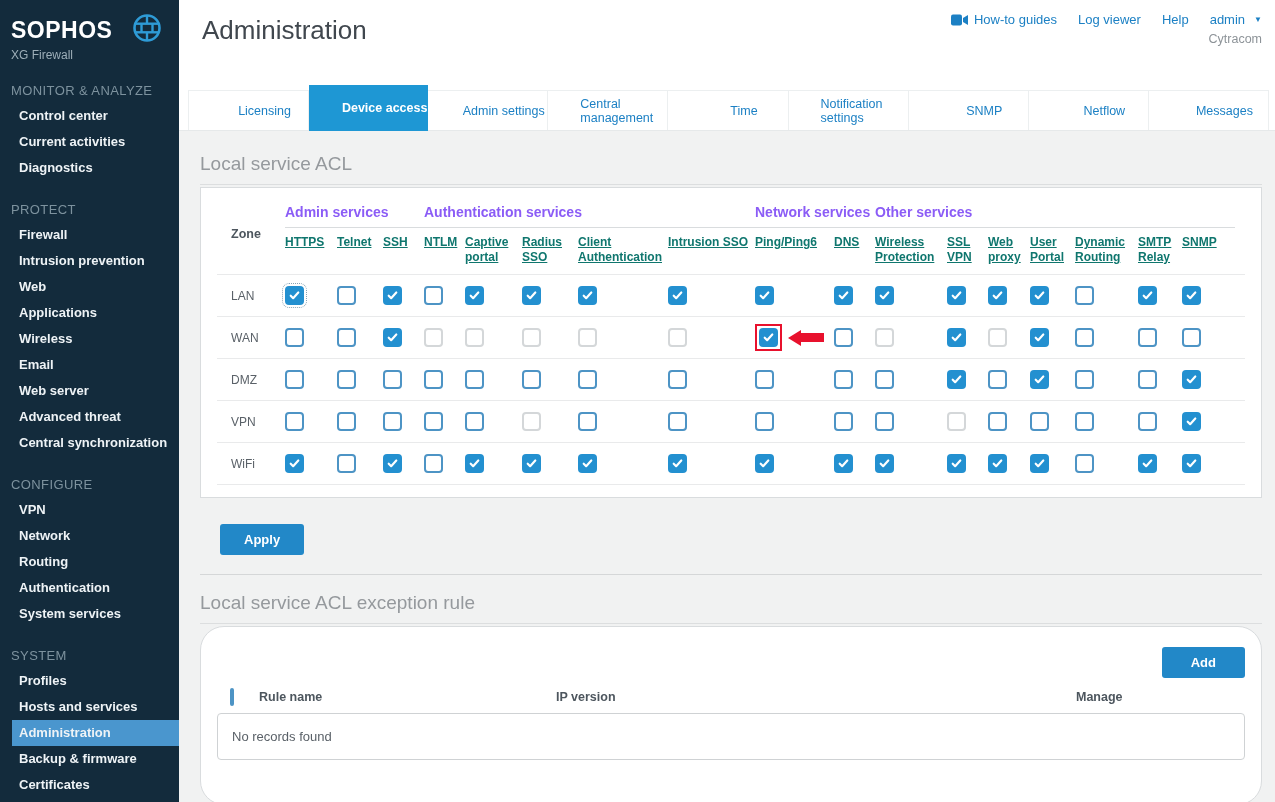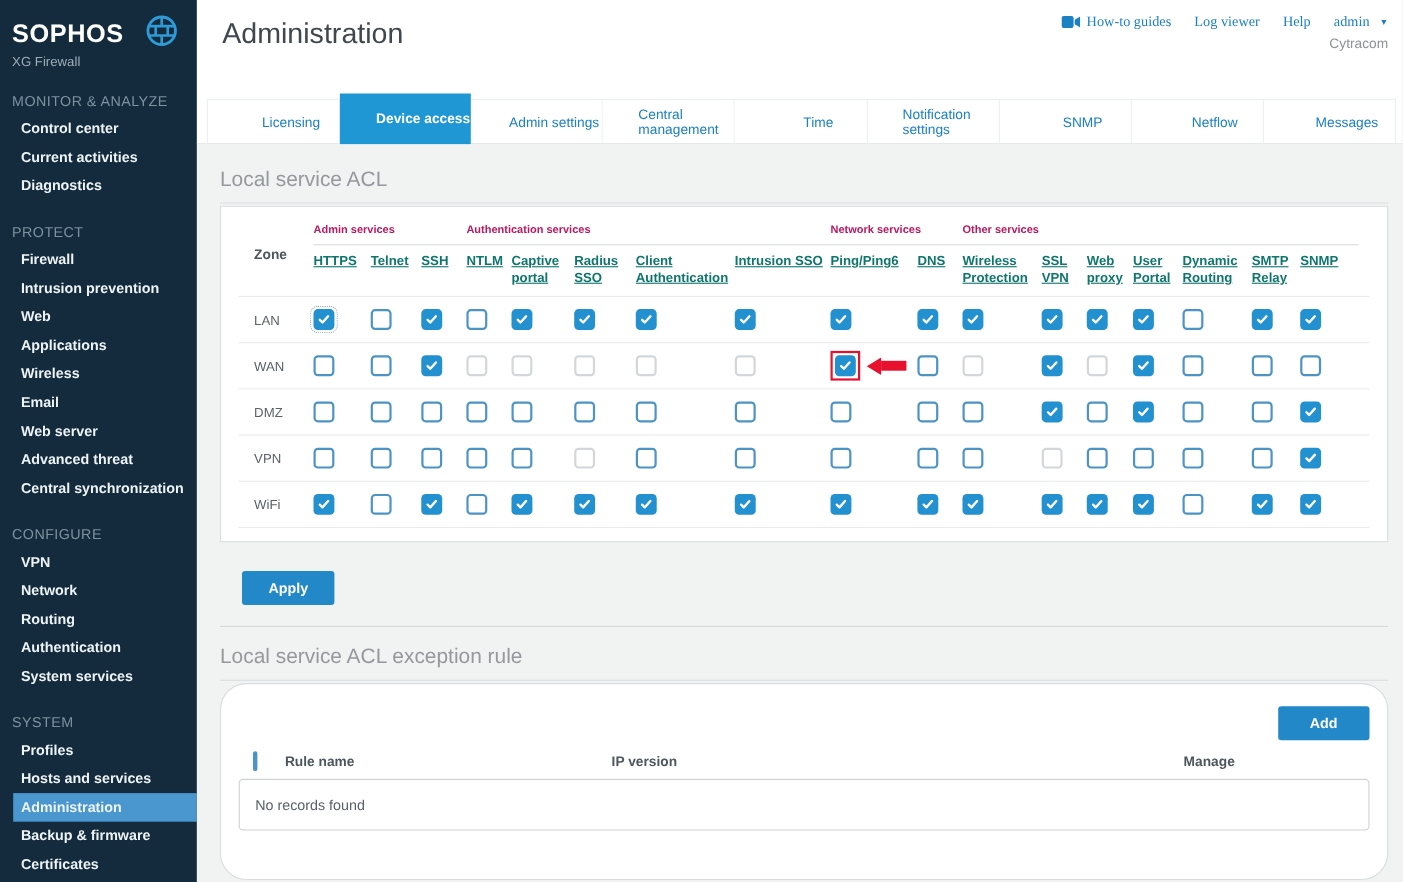--- a/index.html
+++ b/index.html
@@ -26,21 +26,21 @@
   .side-label{color:#7D929E;font-size:13px;letter-spacing:.4px;padding:0 0 5px 11px;}
   .side-item{color:#EEF3F6;font-weight:bold;font-size:13px;padding:5px 0 5px 19px;cursor:pointer;line-height:16px;}
   .side-item.active{background:var(--sidebar-active);margin-left:12px;padding-left:7px;}
 
   
   .main{flex:1;display:flex;flex-direction:column;min-width:0;}
   .topbar{background:#fff;display:flex;justify-content:space-between;height:90px;
     padding:10px 13px 0 23px;}
   .page-title{font-size:26px;font-weight:normal;color:#40474E;padding-top:5px;}
   .top-right{text-align:right;padding-top:2px;}
-  .top-links{display:flex;gap:21px;align-items:center;color:var(--link);font-size:13px;justify-content:center;font-family:Liberation Serif, serif;}
+  .top-links{display:flex;gap:21px;align-items:center;color:var(--link);font-size:13px;justify-content:center;}
   .top-link{display:flex;align-items:center;gap:6px;cursor:pointer;color:var(--link);}
   .caret{font-size:8px;margin-left:3px;}
   .tenant{color:#8D9398;font-size:12.5px;margin-top:5px;}
 
   
   .tabbar{display:flex;background:#fff;height:41px;padding:0 6px 0 9px;
     border-bottom:1px solid #E6E9EA;overflow:visible;}
   .tab{flex:1;display:flex;align-items:center;justify-content:center;font-size:12.5px;
     color:var(--link);border-right:1px solid #ECEff0;border-top:1px solid #ECEff0;cursor:pointer;background:#fff;padding-left:32px;}
   .tab:first-child{border-left:1px solid #ECEff0;}
@@ -52,21 +52,21 @@
   .section-heading{font-size:19px;color:#95999D;font-weight:normal;padding:8px 0 9px 0;
     border-bottom:1px solid #DCDEDF;}
   .card{background:#fff;border:1px solid #D9DCDE;margin-top:2px;}
   .acl-card{padding:14px 16px 12px 16px;}
 
   
   .acl-head{display:flex;}
   .head-zone{width:68px;padding-left:14px;display:flex;align-items:center;
     font-size:12.5px;font-weight:bold;color:#4D565E;}
   .head-right{flex:1;min-width:0;}
-  .group-row{display:flex;font-size:10px;font-weight:bold;color:#be185d;padding:2px 0 7px 0;}
+  .group-row{display:flex;font-size:14px;font-weight:bold;color:#8b5cf6;padding:2px 0 7px 0;}
   .group-cell{flex-shrink:0;}
   .head-line{border-top:1px solid #D9DCDE;margin-right:10px;}
   .col-row{display:flex;padding-top:7px;font-size:12px;font-weight:bold;color:#0f766e;text-decoration:underline;}
   .col-cell{flex-shrink:0;padding-right:5px;line-height:1.25;}
 
   
   .acl-rows{margin-top:9px;border-top:1px solid #E9EAEB;}
   .acl-row{display:flex;align-items:center;height:42px;border-bottom:1px solid #E9EAEB;}
   .row-zone{width:68px;padding-left:14px;font-size:12px;color:#5A6168;flex-shrink:0;}
   .cb-cell{display:flex;align-items:center;flex-shrink:0;height:100%;}

